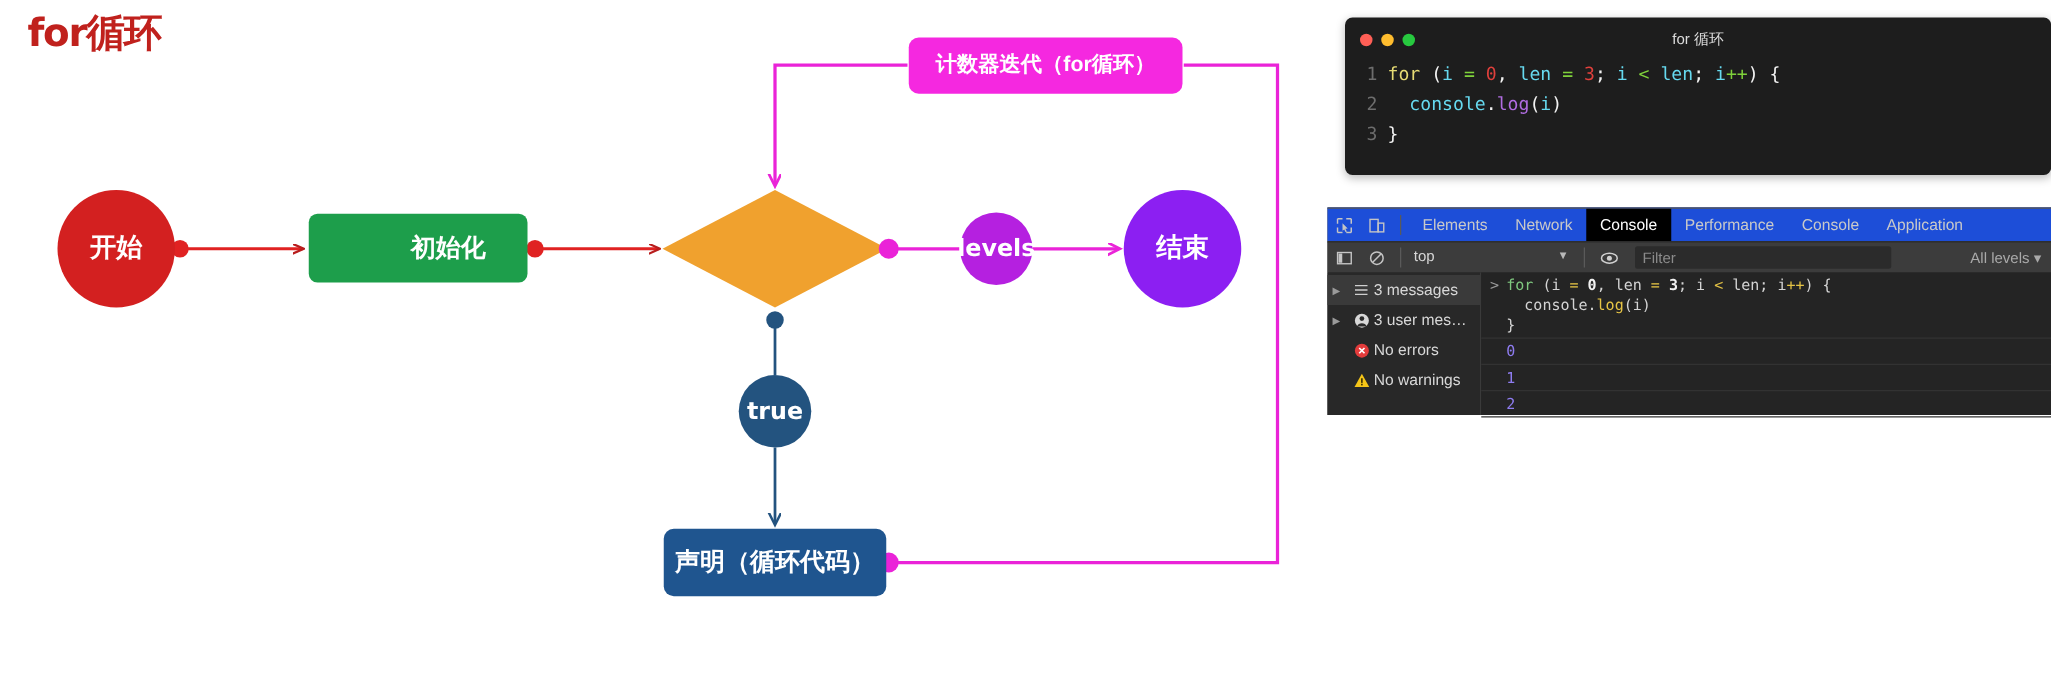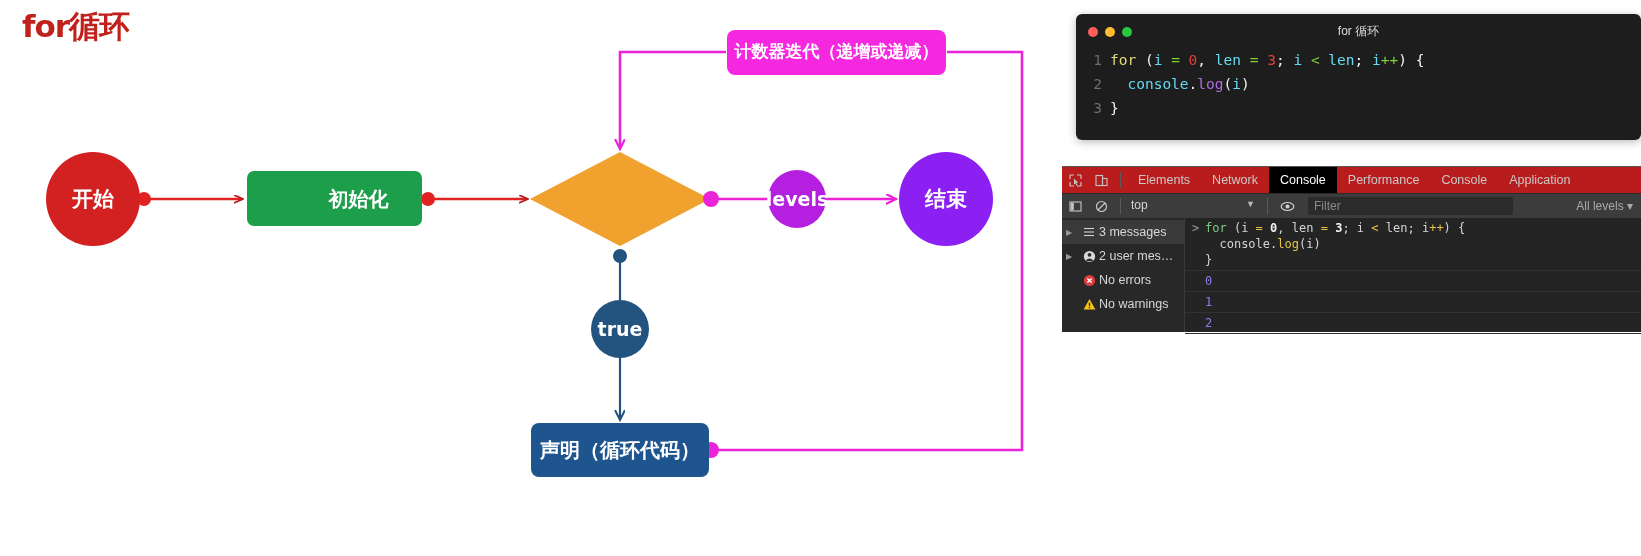--- a/index.html
+++ b/index.html
@@ -60,21 +60,21 @@
   .ln { color: #6d6d6d; display: inline-block; width: 16px; text-align: right; margin-right: 8px; }
   .kw { color: #e6db74; }
   .var { color: #66d9ef; }
   .op { color: #7fd13b; }
   .num { color: #e0403c; }
   .fn { color: #b06ce0; }
   .pl { color: #f2f2f2; }
 
   
   #devtools { position: absolute; left: 0; top: 166px; width: 579px; height: 166px; background: #242424; font-family: "Liberation Sans", sans-serif; }
-  #dt-tabbar { position: relative; height: 27px; background: #b91c1c; border-top: 1px solid #555; display: flex; align-items: center; }
+  #dt-tabbar { position: relative; height: 27px; background: #1d4ed8; border-top: 1px solid #555; display: flex; align-items: center; }
   .dt-icon-btn { width: 26px; height: 27px; display: flex; align-items: center; justify-content: center; }
   .dt-sep { width: 1px; height: 16px; background: #5a5a5a; margin: 0 6px; }
   .dt-tab { height: 27px; line-height: 27px; padding: 0 11px; font-size: 12.5px; color: #c9c9c9; white-space: nowrap; }
   .dt-tab.active { background: #000; color: #fff; }
 
   #dt-toolbar { position: relative; height: 25px; background: #3c3c3c; border-top: 1px solid #2b2b2b; display: flex; align-items: center; }
   #ctx-select { width: 130px; height: 17px; margin-left: 4px; position: relative; font-size: 12px; color: #d6d6d6; }
   #ctx-caret { position: absolute; right: 6px; top: 1px; font-size: 9px; color: #b8b8b8; }
   #filter-box { margin-left: 8px; width: 205px; height: 18px; background: #2b2b2b; border-radius: 2px;
                 font-size: 12px; color: #8b8b8b; padding: 0 6px; line-height: 18px; }
@@ -159,21 +159,21 @@
 
     <div class="node circle" id="node-true">
       <span>true</span>
     </div>
 
     <div class="node" id="node-stmt">
       <span>声明（循环代码）</span>
     </div>
 
     <div class="node" id="node-counter">
-      <span>计数器迭代（递增或递减）</span>
+      <span>计数器迭代（for循环）</span>
     </div>
   </div>
 
   <div id="right-panel">
 
     <div id="code-card">
       <div id="code-titlebar">
         <span class="dot" id="dot-red"></span>
         <span class="dot" id="dot-yellow"></span>
         <span class="dot" id="dot-green"></span>
@@ -256,21 +256,21 @@
           </div>
           <div class="side-row">
             <span class="tri">▶</span>
             <span class="side-ic">
               <svg width="13" height="13" viewBox="0 0 13 13">
                   <circle cx="6.5" cy="6.5" r="5.6" fill="#d8d8d8"></circle>
                   <circle cx="6.5" cy="4.8" r="1.9" fill="#2a2a2a"></circle>
                   <path d="M2.6 11.2a4.2 4.2 0 017.8 0z" fill="#2a2a2a"></path>
                 </svg>
             </span>
-            <span>2 user mes…</span>
+            <span>3 user mes…</span>
           </div>
           <div class="side-row">
             <span class="tri"></span>
             <span class="side-ic">
               <svg width="13" height="13" viewBox="0 0 13 13">
                   <circle cx="6.5" cy="6.5" r="5.6" fill="#e33b3b"></circle>
                   <path d="M4.4 4.4l4.2 4.2M8.6 4.4L4.4 8.6" stroke="#fff" stroke-width="1.4"></path>
                 </svg>
             </span>
             <span>No errors</span>

